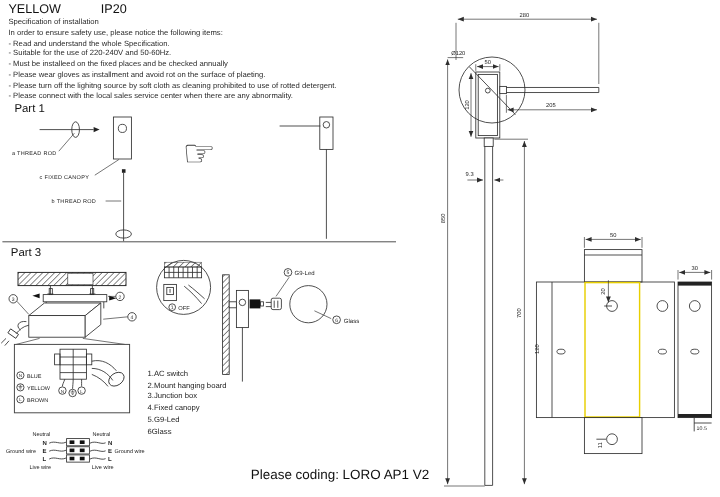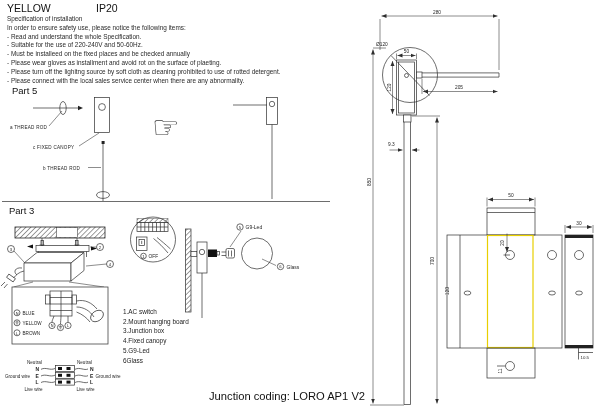--- a/index.html
+++ b/index.html
@@ -16,48 +16,48 @@
   .dt{font-size:4.8px}
   .lbl{font-size:4.6px;letter-spacing:0.25px}
   .cd{font-size:4.2px;text-anchor:middle}
   .wb{font-size:5px;font-weight:bold}
   .wl{font-size:4.6px}
 </style>
 </head>
 <body>
 
 <span class="t" style="left:7px;top:2px;font-size:10.5px;color:#111">YELLOW</span>
-<span class="t" style="left:96px;top:2px;font-size:10.5px;color:#111">IP20</span>
+<span class="t" style="left:84px;top:2px;font-size:10.5px;color:#111">IP20</span>
 
 <div id="spec">
   <div>Specification of installation</div>
   <div>In order to ensure safety use, please notice the following items:</div>
   <div>- Read and understand the whole Specification.</div>
   <div>- Suitable for the use of 220-240V and 50-60Hz.</div>
   <div>- Must be installeed on the fixed places and be checked annually</div>
   <div>- Please wear gloves as installment and avoid rot on the surface of plaeting.</div>
   <div>- Please turn off the lighitng source by soft cloth as cleaning prohibited to use of rotted detergent.</div>
   <div>- Please connect with the local sales service center when there are any abnormality.</div>
 </div>
 
-<span class="t" style="left:12px;top:85px;font-size:9.5px;color:#111">Part 5</span>
+<span class="t" style="left:12px;top:85px;font-size:9.5px;color:#111">Part 1</span>
 <span class="t" style="left:9px;top:205px;font-size:9.5px;color:#111">Part 3</span>
 
 <span class="t" style="left:152px;top:109px;font-size:31px;color:#3a3a3a">☞</span>
 
 <div id="components">
   <div>1.AC switch</div>
   <div>2.Mount hanging board</div>
   <div>3.Junction box</div>
   <div>4.Fixed canopy</div>
   <div>5.G9-Led</div>
   <div>6Glass</div>
 </div>
 
-<span class="t" style="left:209px;top:390px;font-size:11.2px;color:#111">Junction coding: LORO AP1 V2</span>
+<span class="t" style="left:209px;top:390px;font-size:11.2px;color:#111">Please coding: LORO AP1 V2</span>
 
 <svg width="600" height="414" viewBox="0 0 600 414">
   <defs>
     <pattern id="hatch" width="3.5" height="3.5" patternUnits="userSpaceOnUse" patternTransform="rotate(45)">
       <line x1="0" y1="0" x2="0" y2="3.5" stroke="#3c3c3c" stroke-width="1"></line>
     </pattern>
     <marker id="mA" markerWidth="6" markerHeight="6" refX="5" refY="3" orient="auto-start-reverse" markerUnits="userSpaceOnUse">
       <path d="M0,1 L5,3 L0,5 z" fill="#2e2e2e"></path>
     </marker>
   </defs>

